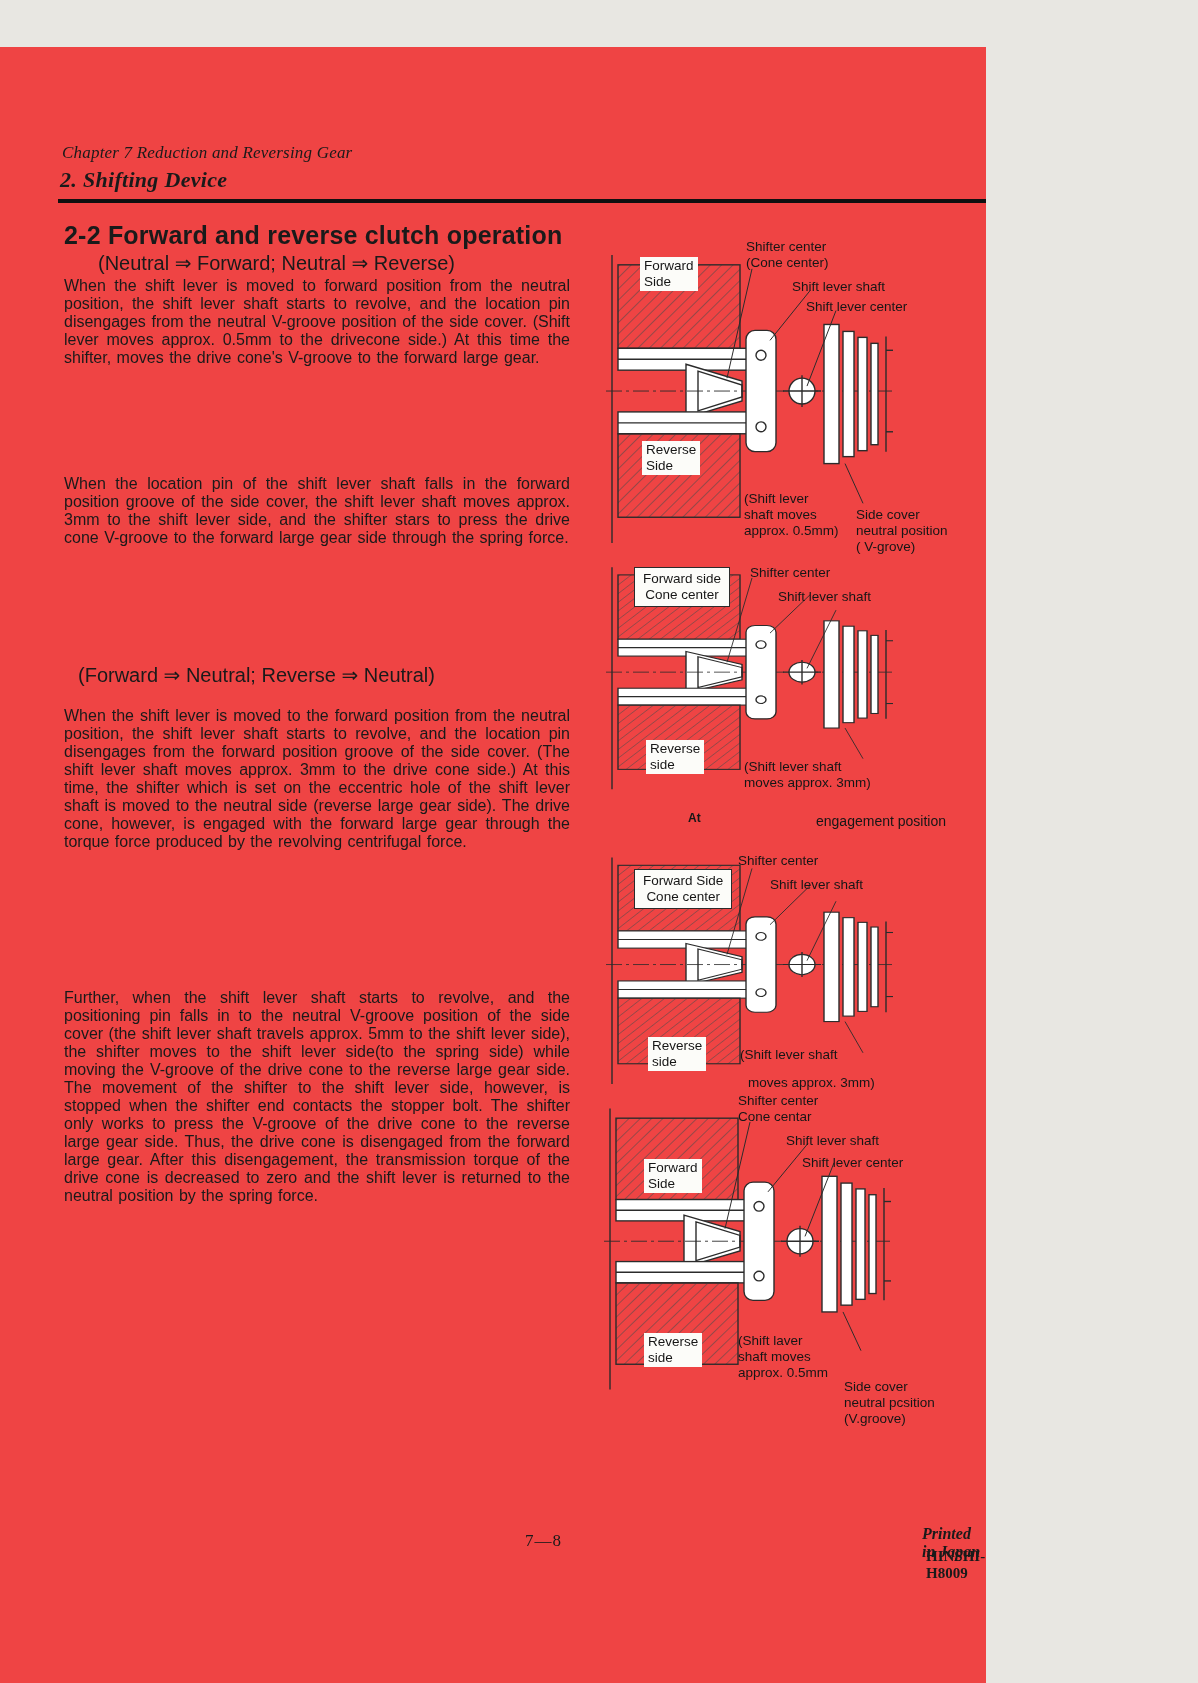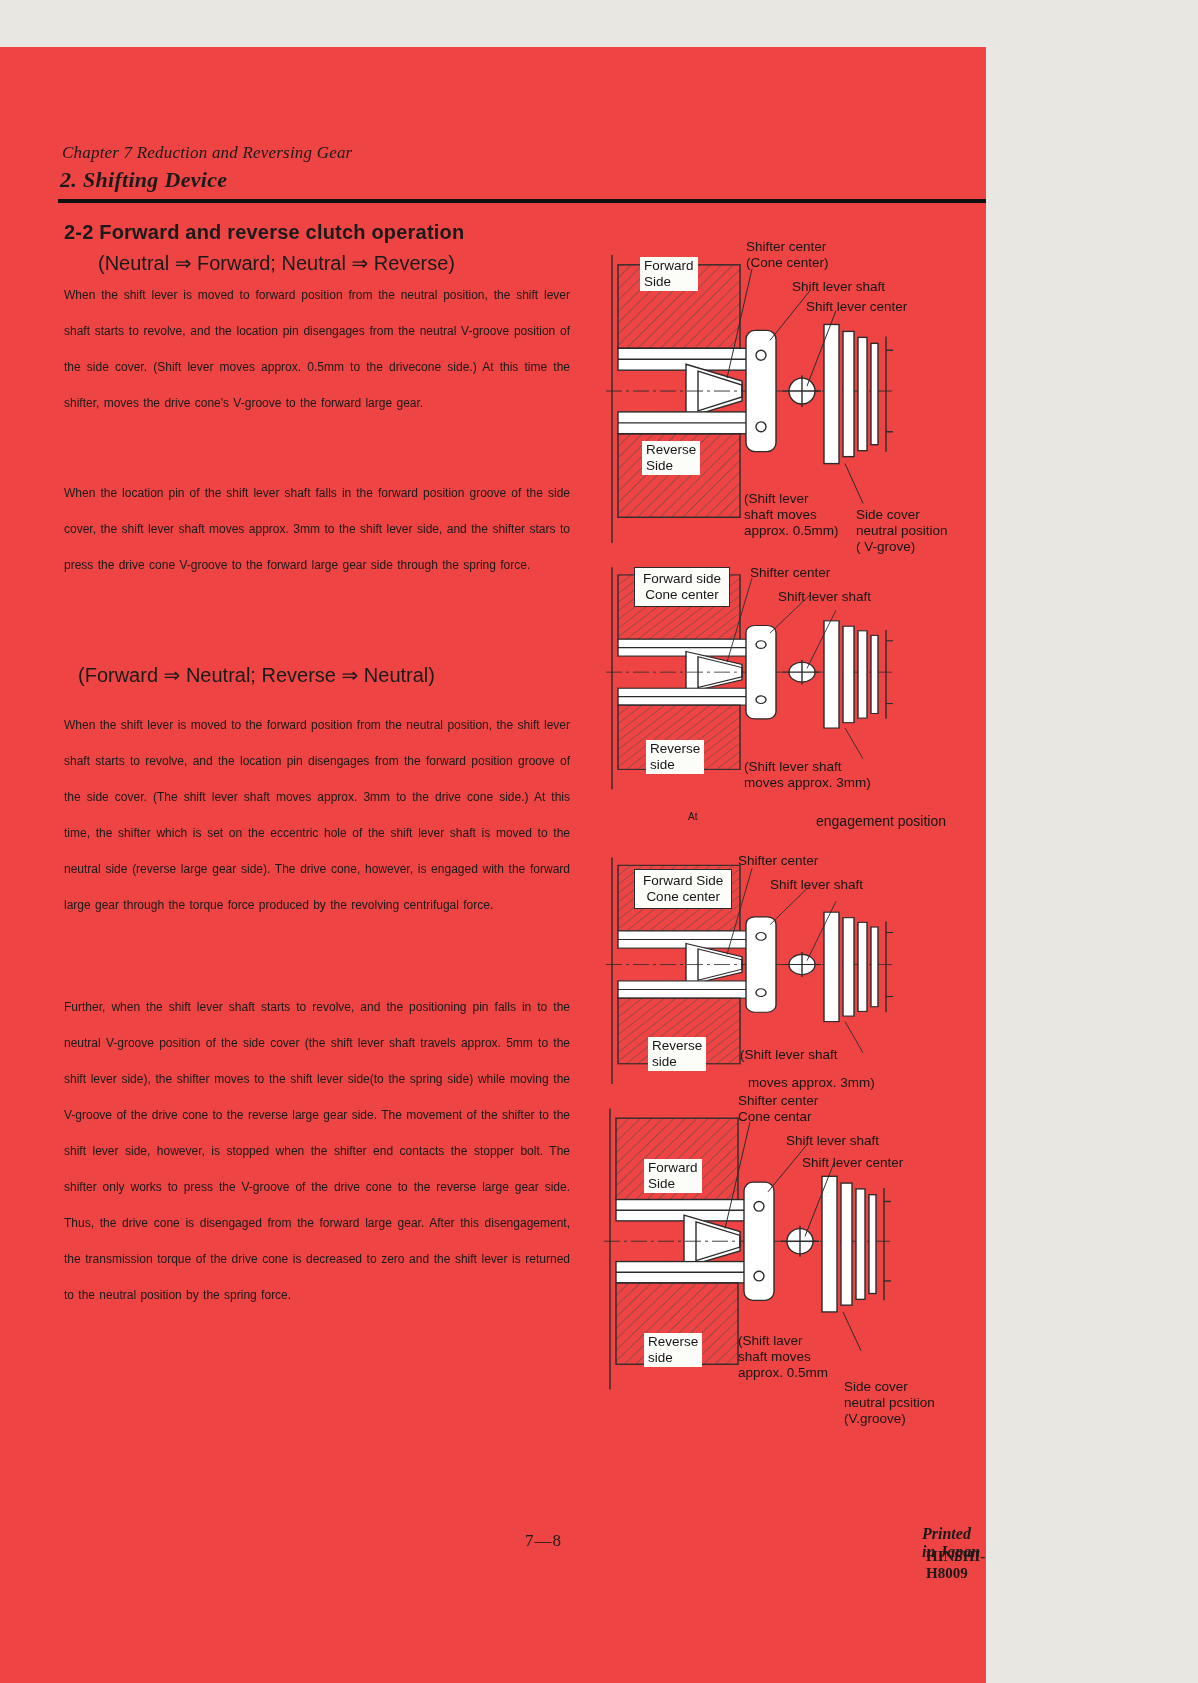--- a/index.html
+++ b/index.html
@@ -24,37 +24,37 @@
     font-family:"Liberation Serif", serif;
     font-style:italic; font-weight:bold; font-size:22px; letter-spacing:.3px;
   }
   .model-code {
     font-family:"Liberation Serif", serif;
     font-style:italic; font-weight:bold; font-size:17px;
   }
   .header-rule { background:#101010; height:4px; }
 
   
-  .sec-title { font-size:20px; font-weight:bold; letter-spacing:.2px; }
+  .sec-title { font-size:25px; font-weight:bold; letter-spacing:.2px; }
   .sec-sub { font-size:20px; }
   .body-para {
-    font-size:12px; line-height:36px; text-align:justify;
+    font-size:16px; line-height:18px; text-align:justify;
     word-spacing:1px;
   }
 
   
   .diagram { position:absolute; }
   .diagram svg.mech { position:absolute; left:0; top:0; }
   .dlabel {
     position:absolute; font-size:13.5px; line-height:1.18;
     white-space:pre-line; color:#161616;
   }
   .patch { background:#fcfcf9; padding:1px 4px; text-align:left; }
   .boxed { background:#fcfcf9; border:1.3px solid #2b2b2b; padding:3px 8px; text-align:center; }
-  .cap-at { font-weight:normal; font-size:10px; }
+  .cap-at { font-weight:bold; font-size:12px; }
   .cap-rest { font-size:14px; }
 
   
   .page-num { font-family:"Liberation Serif", serif; font-size:17px; letter-spacing:1px; }
   .printed { font-family:"Liberation Serif", serif; font-style:italic; font-weight:bold; font-size:16px; }
   .doc-code { font-family:"Liberation Serif", serif; font-weight:bold; font-size:15px; }
   .bottom-bar { position:absolute; left:0; top:1655px; width:1198px; height:28px; background:#050505; border-radius:3px 3px 0 0; }
 </style>
 </head>
 <body>

